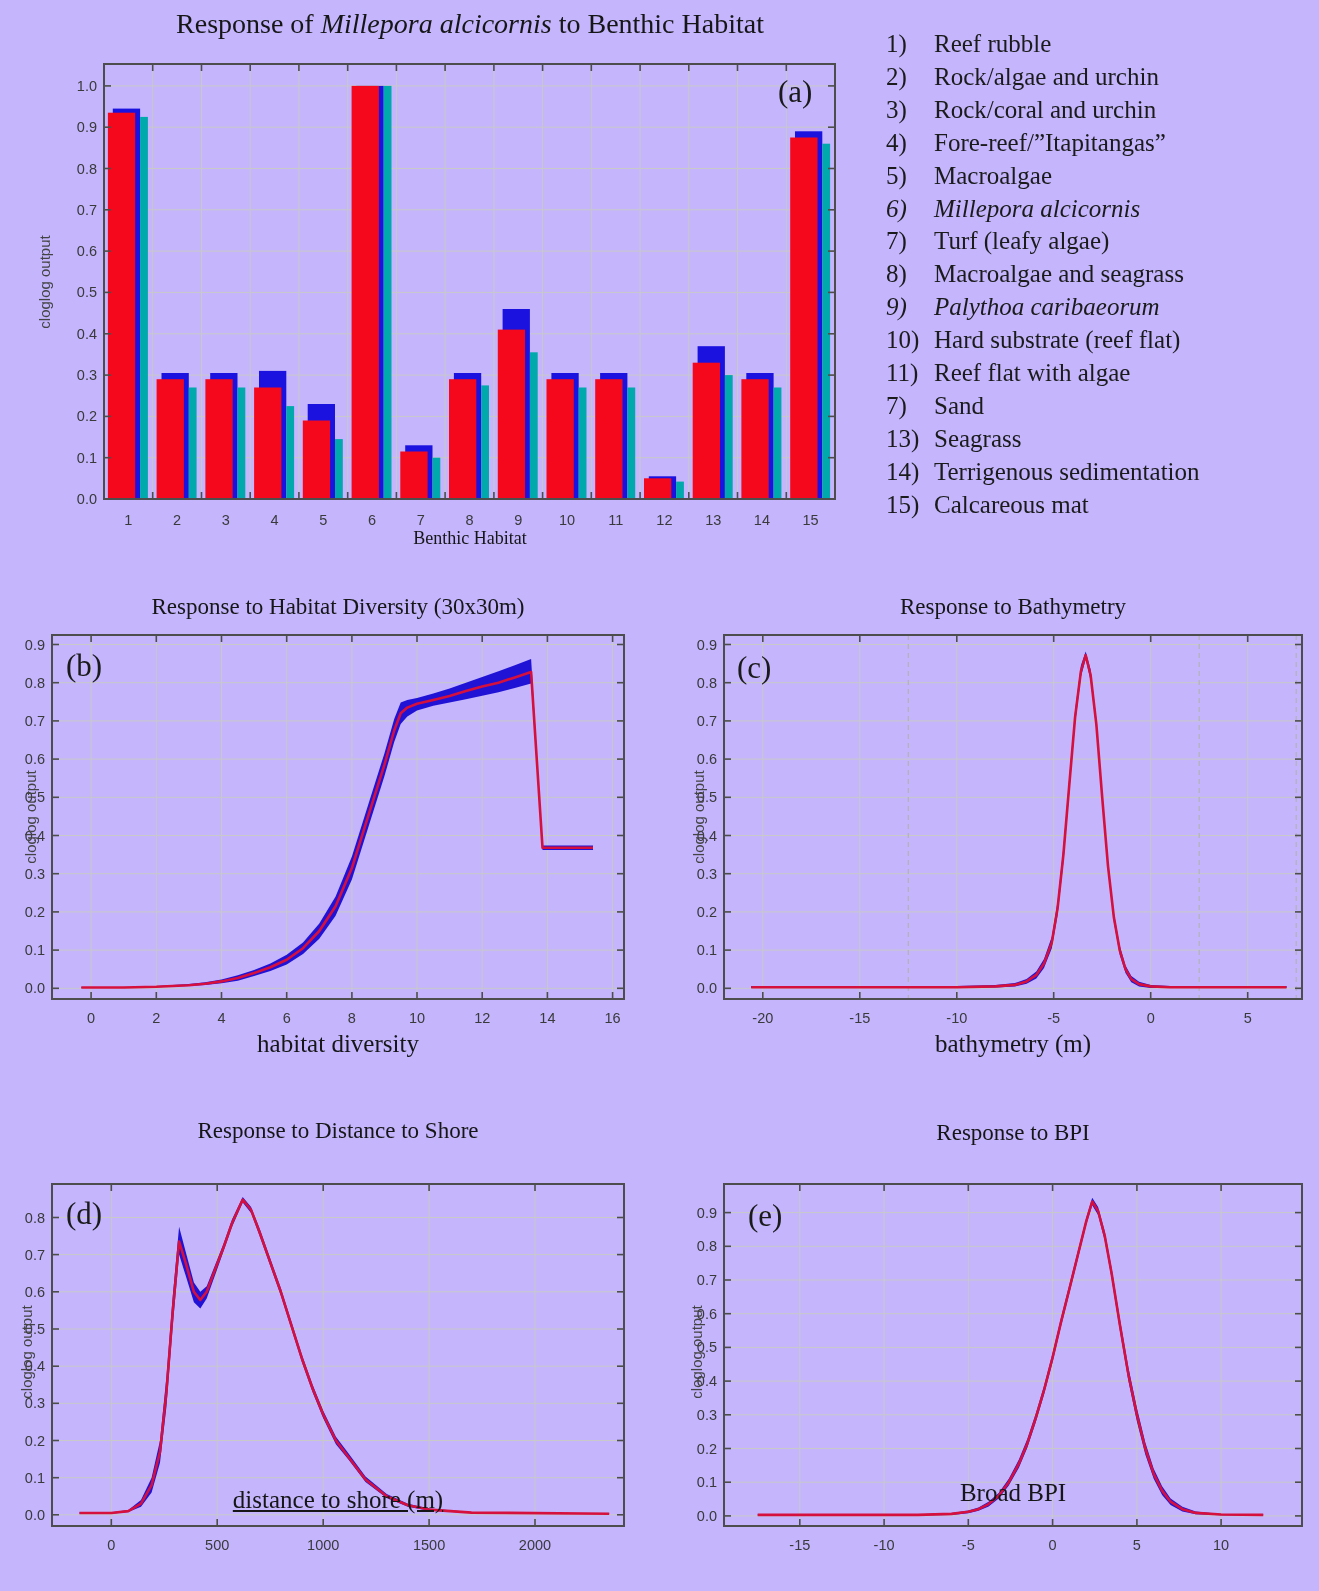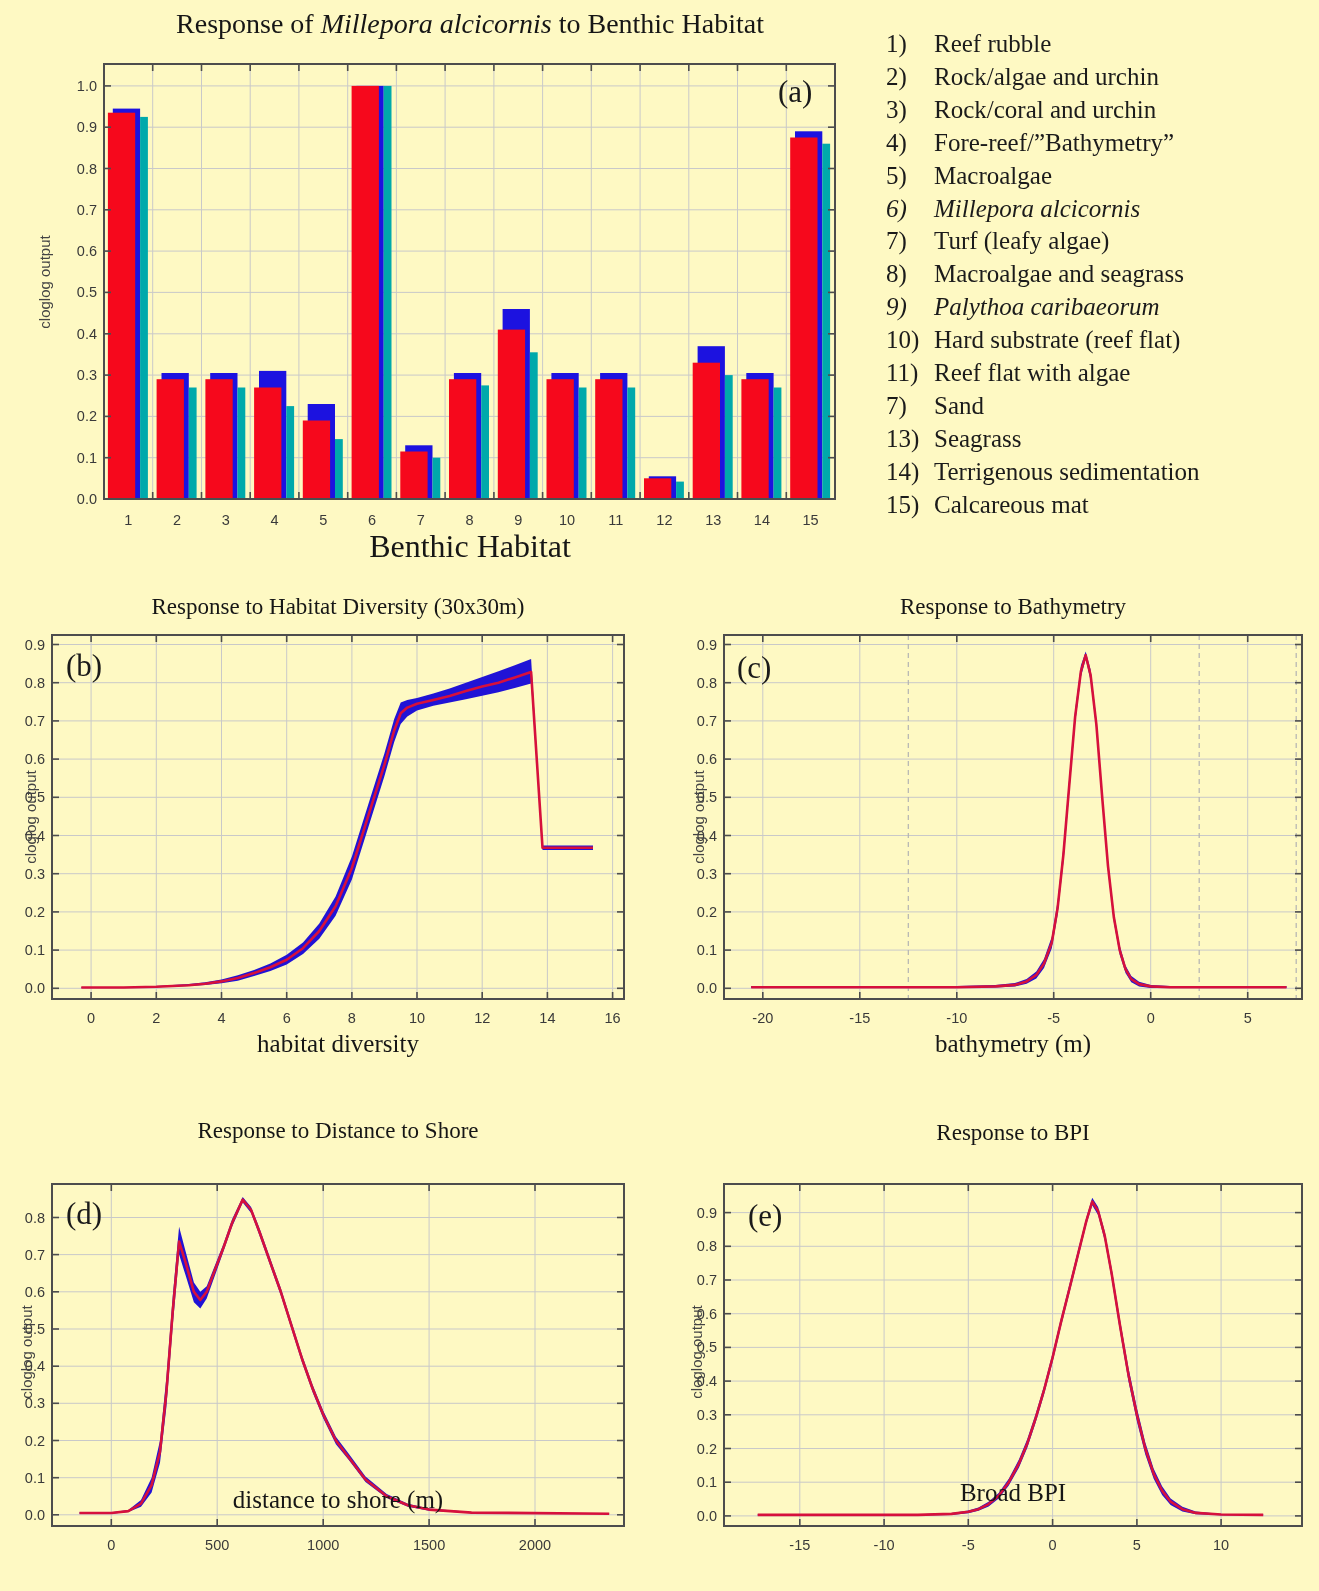--- a/index.html
+++ b/index.html
@@ -1,16 +1,16 @@
 <!DOCTYPE html>
 <html><head>
 <meta charset="utf-8">
 <style>
   html,body{margin:0;padding:0;background:#ffffff;}
-  .page{position:relative;width:1319px;height:1591px;background:#fef9c3;overflow:hidden;
+  .page{position:relative;width:1319px;height:1591px;background:#c4b5fd;overflow:hidden;
         font-family:"Liberation Sans",sans-serif;}
   .title{position:absolute;transform:translateX(-50%);font-family:"Liberation Serif",serif;
          font-size:23px;color:#161616;white-space:nowrap;}
   .title i{font-style:italic;}
   .xlabel{position:absolute;transform:translateX(-50%);font-family:"Liberation Serif",serif;
           font-size:25px;color:#161616;white-space:nowrap;}
   .ylabel{position:absolute;transform:translate(-50%,-50%) rotate(-90deg);
           font-family:"Liberation Sans",sans-serif;font-size:15px;color:#444;white-space:nowrap;}
   .plabel{position:absolute;font-family:"Liberation Serif",serif;font-size:31px;color:#1a1a1a;}
   svg.chart{position:absolute;}
@@ -171,37 +171,37 @@
       <line x1="76.0" y1="75.2" x2="83.0" y2="75.2" stroke="#4d4d4d" stroke-width="1.6"></line>
       <line x1="800.0" y1="75.2" x2="807.0" y2="75.2" stroke="#4d4d4d" stroke-width="1.6"></line>
       <text class="tick" x="69" y="80.2" text-anchor="end">0.9</text>
       <line x1="76.0" y1="33.9" x2="83.0" y2="33.9" stroke="#4d4d4d" stroke-width="1.6"></line>
       <line x1="800.0" y1="33.9" x2="807.0" y2="33.9" stroke="#4d4d4d" stroke-width="1.6"></line>
       <text class="tick" x="69" y="38.9" text-anchor="end">1.0</text>
       <rect x="76" y="12" width="731" height="435" fill="none" stroke="#4d4d4d" stroke-width="2"></rect>
     </svg>
   <div class="plabel" style="left:778px;top:74px;">(a)</div>
   <div class="ylabel" style="left:44px;top:282px;">cloglog output</div>
-  <div class="xlabel" style="left:470px;top:528px;font-size:32px;">Benthic Habitat</div>
+  <div class="xlabel" style="left:470px;top:528px;font-size:18px;">Benthic Habitat</div>
   <div class="legend">
       <div class="lg-row">
         <span class="lg-num">1)</span>
         <span class="lg-label">Reef rubble</span>
       </div>
       <div class="lg-row">
         <span class="lg-num">2)</span>
         <span class="lg-label">Rock/algae and urchin</span>
       </div>
       <div class="lg-row">
         <span class="lg-num">3)</span>
         <span class="lg-label">Rock/coral and urchin</span>
       </div>
       <div class="lg-row">
         <span class="lg-num">4)</span>
-        <span class="lg-label">Fore-reef/”Bathymetry”</span>
+        <span class="lg-label">Fore-reef/”Itapitangas”</span>
       </div>
       <div class="lg-row">
         <span class="lg-num">5)</span>
         <span class="lg-label">Macroalgae</span>
       </div>
       <div class="lg-row it">
         <span class="lg-num">6)</span>
         <span class="lg-label">Millepora alcicornis</span>
       </div>
       <div class="lg-row">
@@ -462,21 +462,21 @@
       <line x1="36.0" y1="82.6" x2="43.0" y2="82.6" stroke="#4d4d4d" stroke-width="1.6"></line>
       <line x1="601.0" y1="82.6" x2="608.0" y2="82.6" stroke="#4d4d4d" stroke-width="1.6"></line>
       <text class="tick" x="29" y="87.6" text-anchor="end">0.7</text>
       <line x1="36.0" y1="45.5" x2="43.0" y2="45.5" stroke="#4d4d4d" stroke-width="1.6"></line>
       <line x1="601.0" y1="45.5" x2="608.0" y2="45.5" stroke="#4d4d4d" stroke-width="1.6"></line>
       <text class="tick" x="29" y="50.5" text-anchor="end">0.8</text>
       <rect x="36" y="12" width="572" height="342" fill="none" stroke="#4d4d4d" stroke-width="2"></rect>
     </svg>
   <div class="plabel" style="left:66px;top:1196px;">(d)</div>
   <div class="ylabel" style="left:26px;top:1352px;">cloglog output</div>
-  <div class="xlabel" style="left:338px;top:1486px;">distance to shore (m)</div>
+  <div class="xlabel" style="left:338px;top:1486px;text-decoration:underline;">distance to shore (m)</div>
 
   <div class="title" style="left:1013px;top:1120px;text-align:center;">Response to BPI</div>
   <svg class="chart" width="636" height="408" style="left:676px;top:1172px;">
       <line x1="48.0" y1="343.9" x2="626.0" y2="343.9" stroke="#c9c9c9" stroke-width="1"></line>
       <line x1="48.0" y1="310.2" x2="626.0" y2="310.2" stroke="#c9c9c9" stroke-width="1"></line>
       <line x1="48.0" y1="276.5" x2="626.0" y2="276.5" stroke="#c9c9c9" stroke-width="1"></line>
       <line x1="48.0" y1="242.8" x2="626.0" y2="242.8" stroke="#c9c9c9" stroke-width="1"></line>
       <line x1="48.0" y1="209.1" x2="626.0" y2="209.1" stroke="#c9c9c9" stroke-width="1"></line>
       <line x1="48.0" y1="175.4" x2="626.0" y2="175.4" stroke="#c9c9c9" stroke-width="1"></line>
       <line x1="48.0" y1="141.7" x2="626.0" y2="141.7" stroke="#c9c9c9" stroke-width="1"></line>

